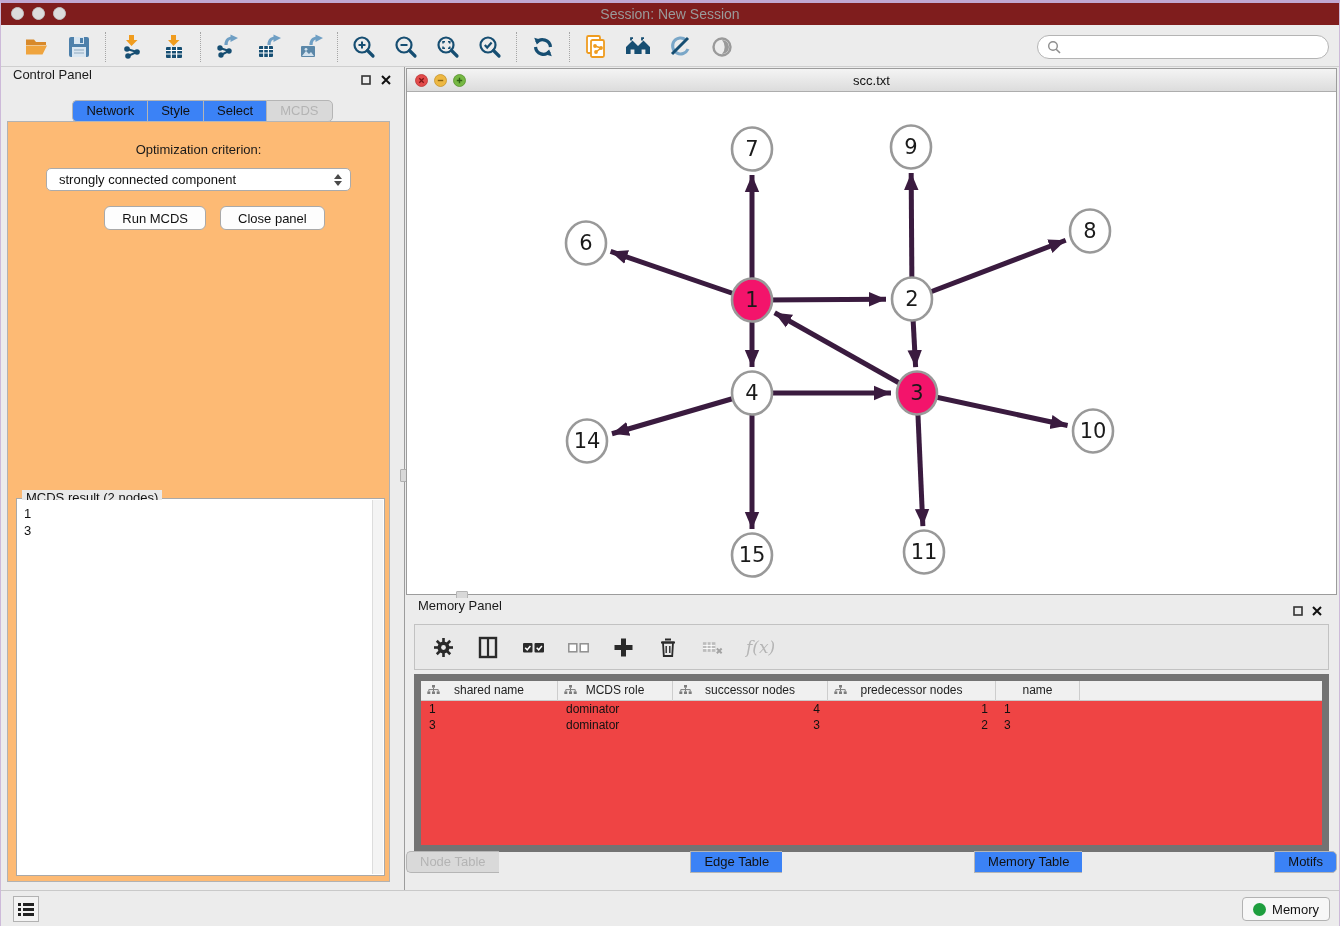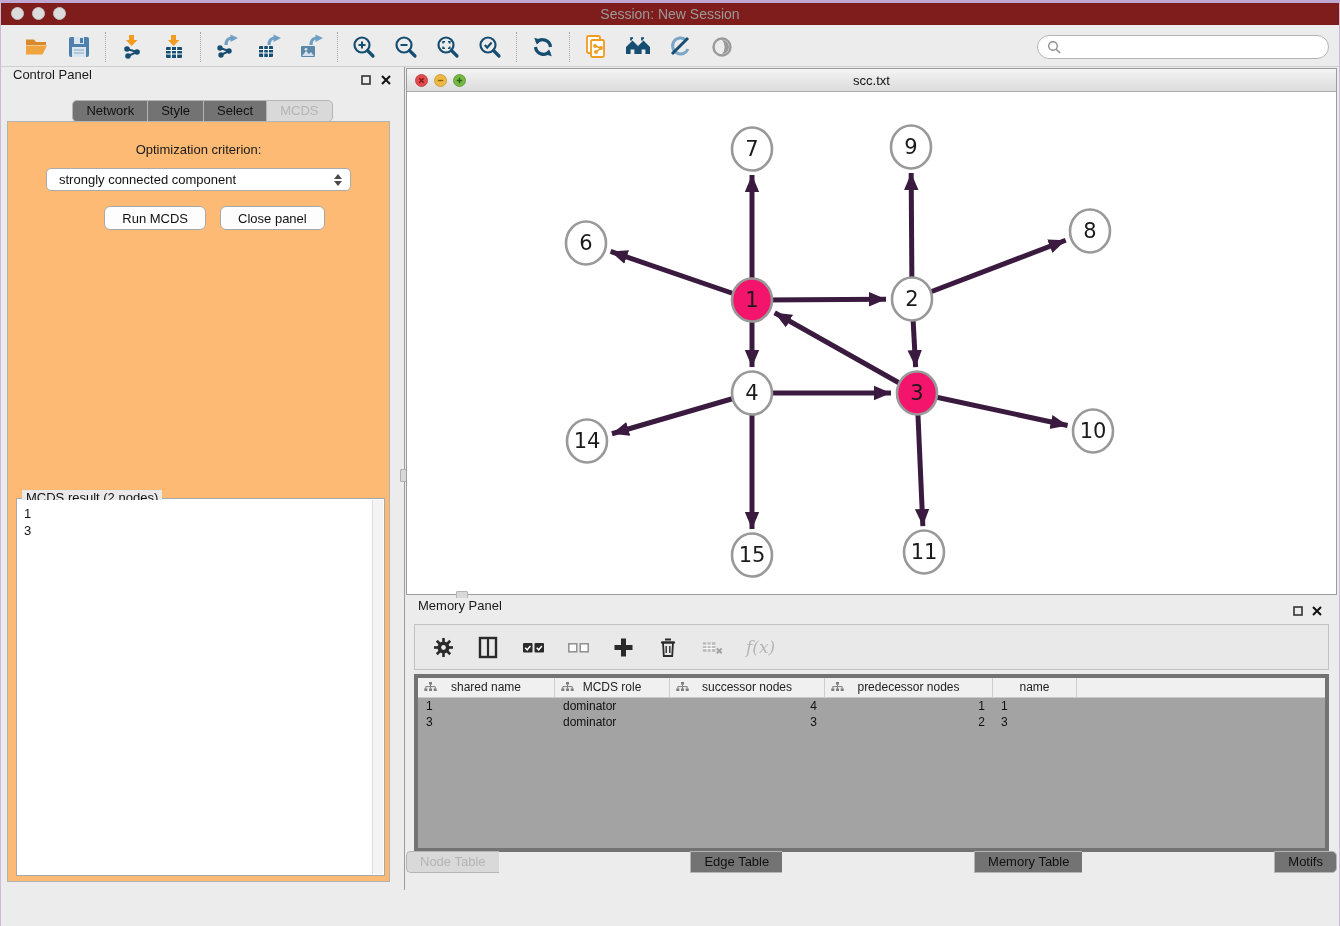--- a/index.html
+++ b/index.html
@@ -23,21 +23,21 @@
   
   .workspace { position:absolute; top:64px; left:0; right:0; bottom:36px; }
   .v-line { position:absolute; left:403px; top:0; bottom:0; width:1px; background:#9c9c9c; }
   .v-handle { position:absolute; left:399px; top:402px; width:9px; height:13px; background:#d8d8d8; border:1px solid #b0b0b0; border-radius:1px; }
 
   
   .control-panel { position:absolute; left:0; top:0; width:403px; height:100%; }
   .panel-header { position:relative; height:26px; display:flex; align-items:flex-start; padding:0 12px; font-size:13px; color:#1a1a1a; }
   .ph-ctl { position:absolute; top:6px; width:13px; height:13px; display:flex; align-items:center; justify-content:center; }
   .cp-tabs { position:absolute; top:33px; left:0; width:100%; display:flex; justify-content:center; z-index:2; }
-  .tab { height:22px; line-height:20px; padding:0 13px; font-size:13px; color:#111; background:#737373; border:1px solid #b5b5b5; border-right:none; cursor:default; }
+  .tab { height:22px; line-height:20px; padding:0 13px; font-size:13px; color:#111; background:#3b82f6; border:1px solid #b5b5b5; border-right:none; cursor:default; }
   .tab:first-child { border-radius:5px 0 0 5px; }
   .tab:last-child { border-right:1px solid #b5b5b5; border-radius:0 5px 5px 0; }
   .tab.active { background:#d9d9d9; color:#b4b4b4; }
   .cp-content { position:absolute; left:6px; right:14px; top:54px; bottom:8px; border:1px solid #b2b2b2; background:#fdba74; }
   .opt-label { position:absolute; top:20px; left:0; width:100%; text-align:center; font-size:13px; color:#1a1a1a; }
   .criterion { position:absolute; top:46px; left:38px; right:38px; height:23px; background:#fff; border:1px solid #ababab; border-radius:5px; display:flex; align-items:center; padding:0 8px 0 12px; font-size:13px; color:#111; }
   .criterion .grow { flex:1; }
   .stepper { display:flex; flex-direction:column; gap:2px; align-items:center; }
   .stepper .up { width:0; height:0; border-left:4px solid transparent; border-right:4px solid transparent; border-bottom:5px solid #4a4a4a; }
   .stepper .down { width:0; height:0; border-left:4px solid transparent; border-right:4px solid transparent; border-top:5px solid #4a4a4a; }
@@ -54,21 +54,21 @@
   .net-titlebar { position:relative; height:23px; background:linear-gradient(#f4f4f4,#dcdcdc); border-bottom:1px solid #adadad; text-align:center; font-size:13px; line-height:23px; color:#111; }
   .net-lights { position:absolute; left:8px; top:5px; display:flex; gap:6px; }
   .net-canvas { position:absolute; top:23px; left:0; right:0; bottom:0; overflow:hidden; }
   .h-handle { position:absolute; left:455px; top:524px; width:12px; height:8px; background:#d8d8d8; border:1px solid #b5b5b5; border-radius:1px; }
 
   
   .table-panel { position:absolute; left:405px; top:531px; right:2px; bottom:0; background:#ececec; }
   .tp-toolbar { position:absolute; top:26px; left:8px; right:8px; height:46px; border:1px solid #c2c2c2; background:#e9e9e9; display:flex; align-items:center; gap:21px; padding:0 16px; }
   .tp-icon { width:24px; height:24px; display:flex; align-items:center; justify-content:center; }
   .fx { font-family:"DejaVu Serif","Liberation Serif",serif; font-style:italic; font-size:17px; color:#b5b5b5; }
-  .tp-table { position:absolute; top:76px; left:8px; right:8px; bottom:38px; border:4px solid #737373; background:#a3a3a3; overflow:hidden; }
+  .tp-table { position:absolute; top:76px; left:8px; right:8px; bottom:38px; border:7px solid #737373; background:#ef4444; overflow:hidden; }
   .tbl-header { display:flex; height:20px; background:#f0f0f0; border-bottom:1px solid #c9c9c9; }
   .th { position:relative; height:20px; border-right:1px solid #cdcdcd; font-size:12px; color:#222; text-align:center; line-height:19px; }
   .th svg { position:absolute; left:6px; top:4px; }
   .tr { display:flex; height:16px; }
   .td { font-size:12px; color:#111; line-height:16px; padding:0 8px; white-space:nowrap; overflow:hidden; }
   .tp-tabs { position:absolute; bottom:17px; left:0; width:100%; display:flex; justify-content:space-between; }
 
   
   .statusbar { position:absolute; bottom:0; left:0; right:0; height:36px; border-top:1px solid #c9c9c9; background:#ececec; }
   .list-btn { position:absolute; left:12px; top:5px; width:26px; height:26px; background:#f3f3f3; border:1px solid #b2b2b2; display:flex; align-items:center; justify-content:center; }
@@ -507,13 +507,31 @@
       </div>
       <div class="tp-tabs" id="tp-tabs">
           <div class="tab active">Node Table</div>
           <div class="tab">Edge Table</div>
           <div class="tab">Memory Table</div>
           <div class="tab">Motifs</div>
         </div>
     </div>
   </div>
 
+  <div class="statusbar">
+    <div class="list-btn">
+      <svg width="18" height="16" viewBox="0 0 18 16">
+          <g fill="#222">
+            <rect x="1" y="2" width="3" height="3"></rect>
+            <rect x="6" y="2" width="11" height="3"></rect>
+            <rect x="1" y="7" width="3" height="3"></rect>
+            <rect x="6" y="7" width="11" height="3"></rect>
+            <rect x="1" y="12" width="3" height="3"></rect>
+            <rect x="6" y="12" width="11" height="3"></rect>
+          </g>
+        </svg>
+    </div>
+    <div class="memory-btn">
+      <span class="memory-dot"></span>
+      <span>Memory</span>
+    </div>
+  </div>
 </div>
 
 </body></html>

